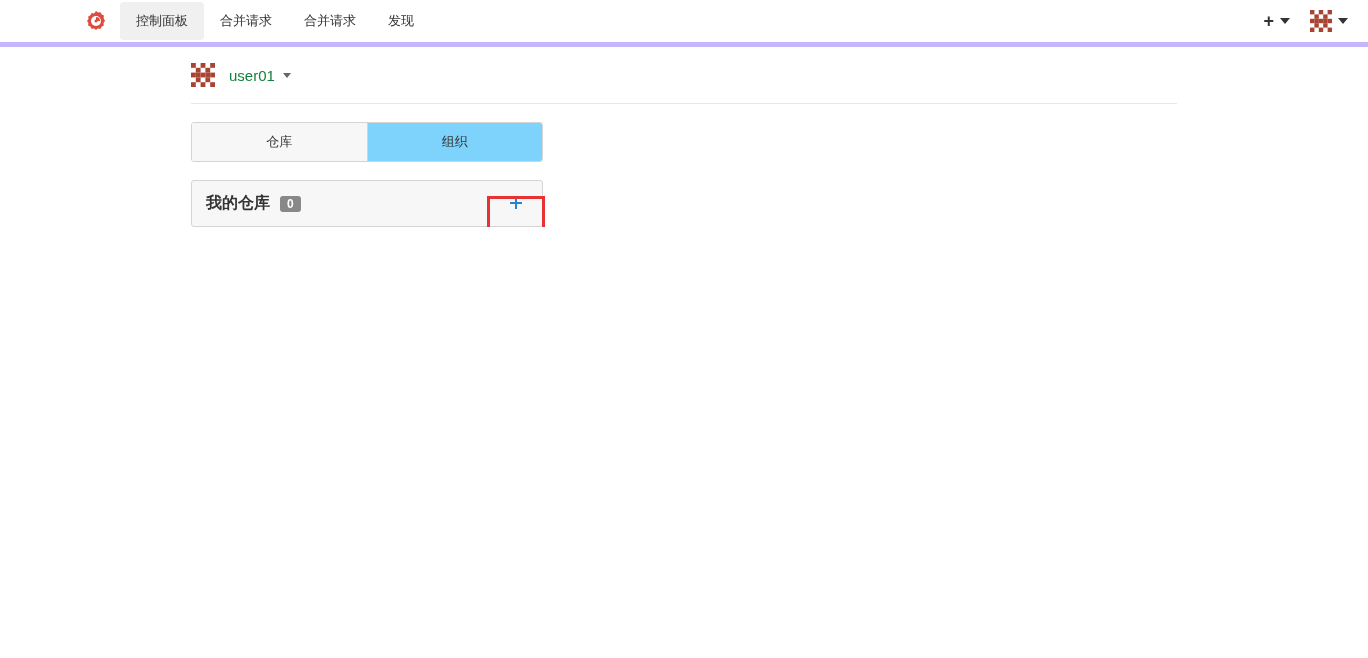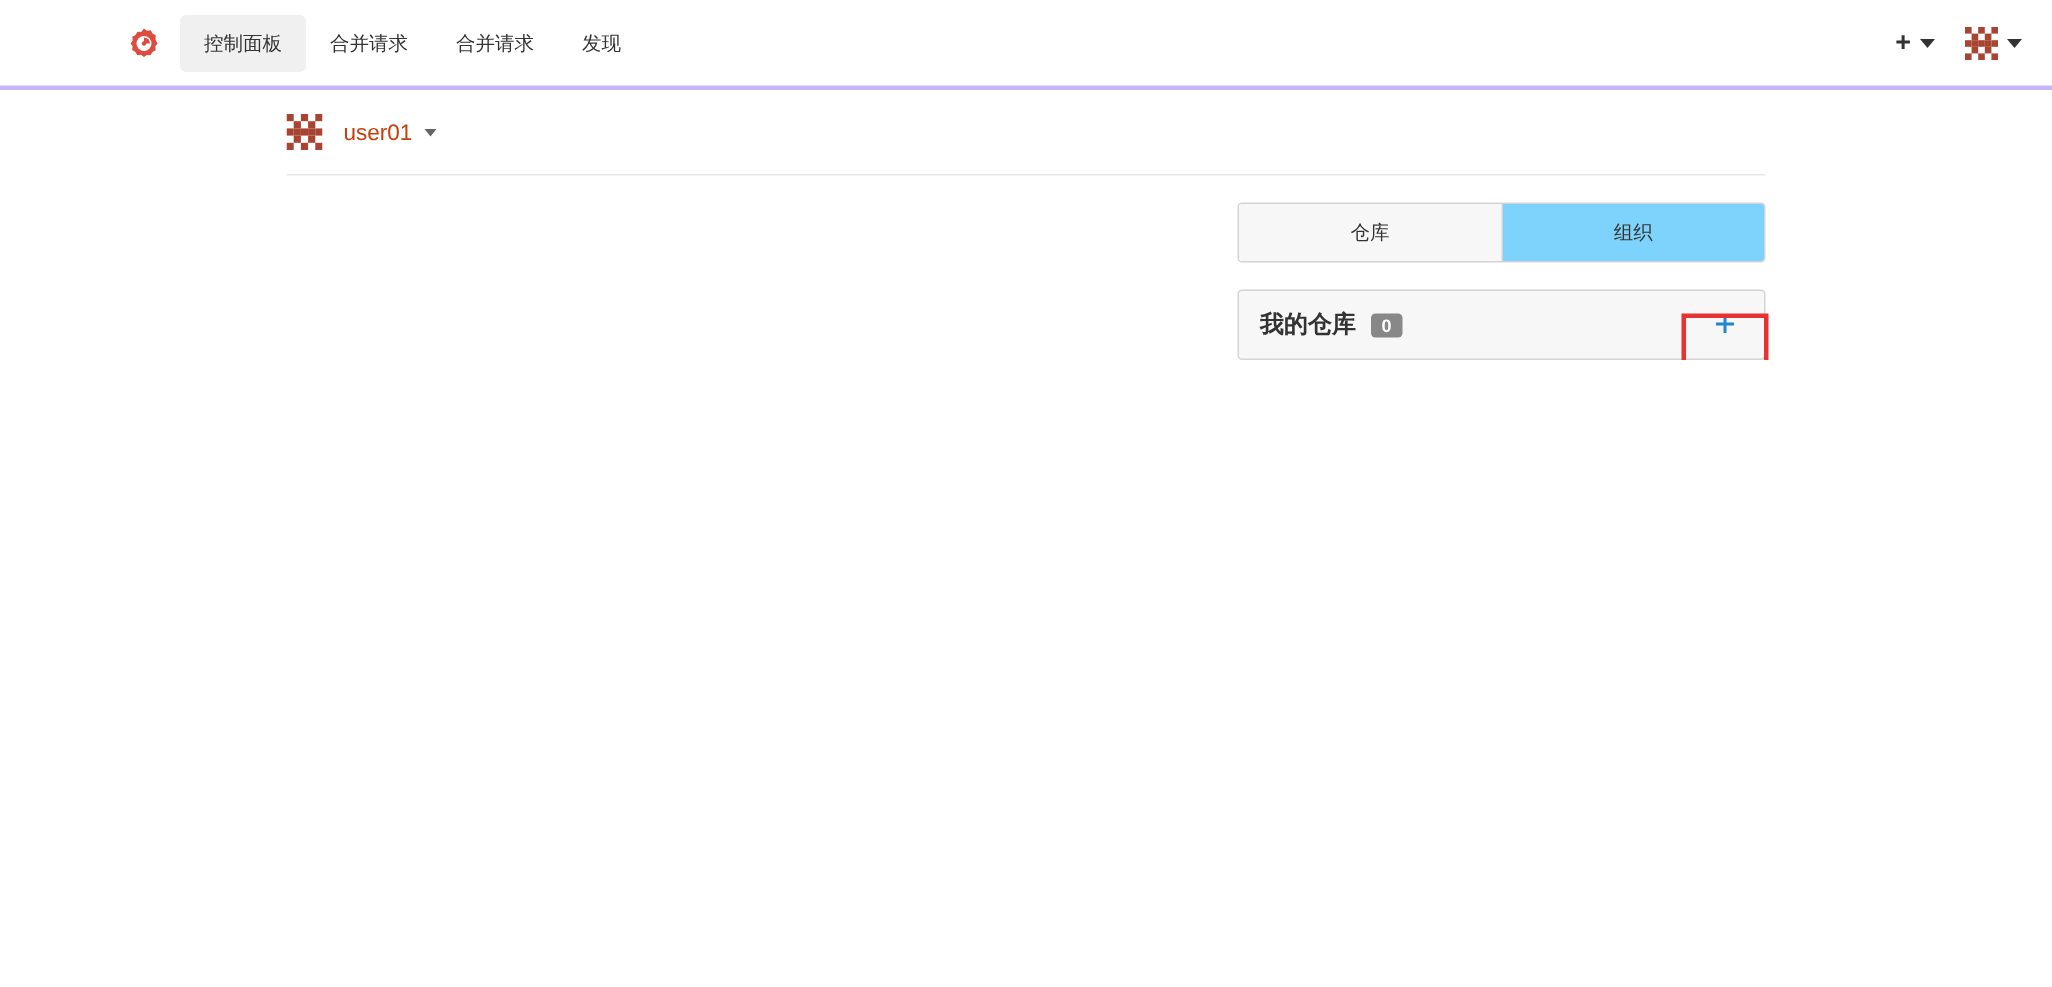--- a/index.html
+++ b/index.html
@@ -11,22 +11,22 @@
       font-family: -apple-system, BlinkMacSystemFont, "Segoe UI", Helvetica, Arial, sans-serif;
       font-size: 14px;
       color: #333;
       background: #fff;
     }
     .top-nav {
       display: flex;
       align-items: center;
       justify-content: space-between;
       padding: 0 20px 0 84px;
-      height: 60px;
-      border-bottom: 3px solid #c4b5fd;
+      height: 47px;
+      border-bottom: 5px solid #c4b5fd;
     }
     .top-nav-left {
       display: flex;
       align-items: center;
       gap: 0;
     }
     .logo {
       width: 24px;
       height: 24px;
       margin-right: 12px;
@@ -103,32 +103,33 @@
       justify-content: center;
     }
     .user-name-row {
       display: flex;
       align-items: center;
       gap: 8px;
       cursor: pointer;
     }
     .user-name {
       font-size: 15px;
-      color: #c2410c;
+      color: #15803d;
     }
     .small-caret {
       width: 0;
       height: 0;
       border-left: 4px solid transparent;
       border-right: 4px solid transparent;
       border-top: 5px solid #666;
     }
     .content-area {
       display: flex;
       margin-top: 18px;
+      flex-direction: column;
     }
     .left-content {
       flex: 1;
     }
     .right-sidebar {
       width: 352px;
     }
     .tabs {
       display: flex;
       border: 1px solid #d4d4d4;

